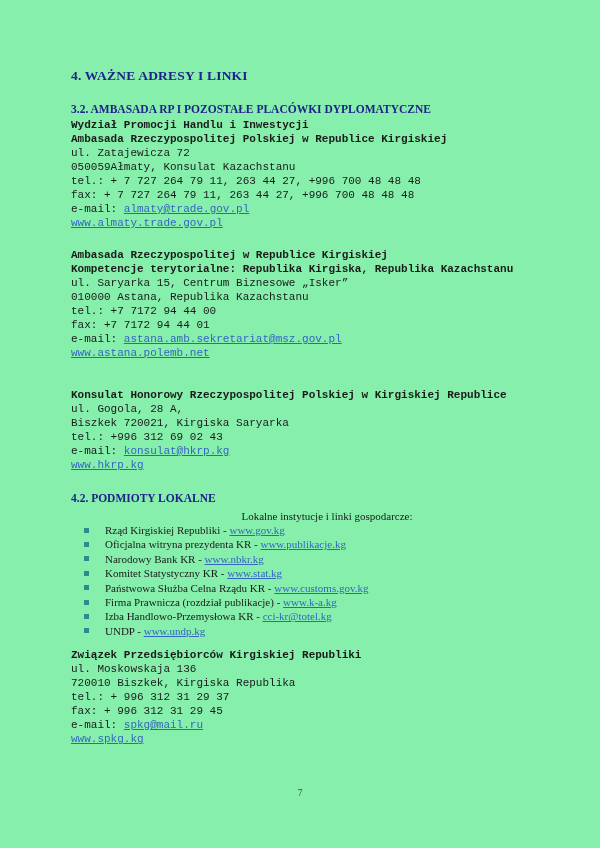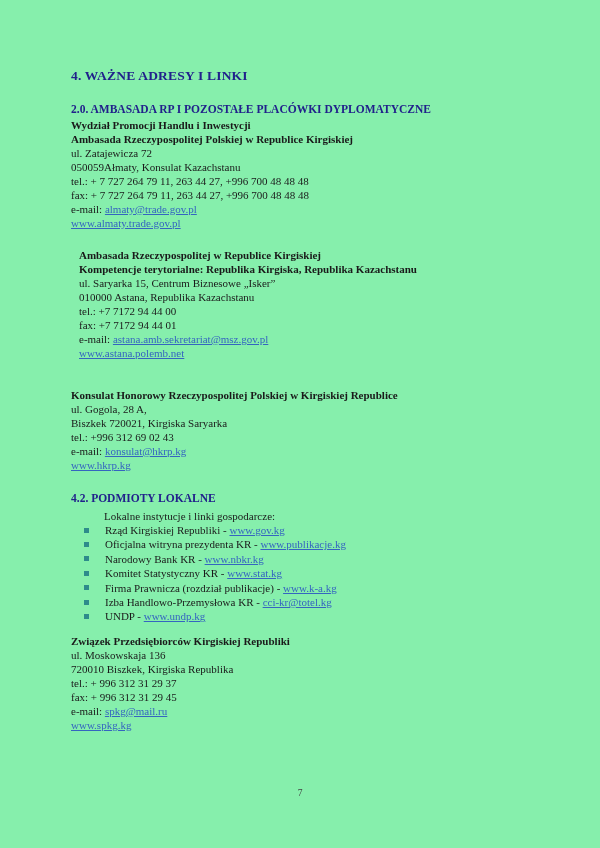--- a/index.html
+++ b/index.html
@@ -13,28 +13,28 @@
   .content { position:absolute; left:71px; top:68px; right:50px; }
   h1.doc-title {
     font-size:13.5px; font-weight:bold; color:#21218B;
     margin:0 0 19px 0; letter-spacing:.2px;
   }
   h2.sec-heading {
     font-size:11.5px; font-weight:bold; color:#21218B;
     margin:0 0 3px 0;
   }
   h2.sec-heading.s42 { margin-bottom:5px; }
-  .line { font-size:11px; line-height:14px; white-space:nowrap; }
+  .line { font-size:11px; line-height:14px; white-space:nowrap;font-family:Liberation Mono, monospace; }
   .line.bold { font-weight:bold; }
   .link { color:#3565C0; text-decoration:underline; cursor:pointer; }
   .block { margin:0; }
   .block.gap-sm { margin-bottom:18px; }
-  .block.gap-lg { margin-bottom:28px;margin-left:8px; }
+  .block.gap-lg { margin-bottom:28px; }
   .block.gap-md { margin-bottom:20px; }
-  .intro { font-size:11px; line-height:14px; margin-left:33px; }
+  .intro { font-size:11px; line-height:14px; margin-left:33px;text-align:center; }
   ul.loc-list { list-style:none; margin:0 0 10px 0; }
   ul.loc-list li {
     position:relative; padding-left:34px;
     font-size:11px; line-height:14.4px; white-space:nowrap;
   }
   ul.loc-list .bullet {
     position:absolute; left:13px; top:4.5px;
     width:5px; height:5px; background:#2E8B8B; display:inline-block;
   }
   .footer-pagenum {
@@ -43,21 +43,21 @@
   }
 </style>
 </head>
 <body>
 
 <div class="page">
   <div class="content">
 
     <h1 class="doc-title">4. WAŻNE ADRESY I LINKI</h1>
 
-    <h2 class="sec-heading">2.0. AMBASADA RP I POZOSTAŁE PLACÓWKI DYPLOMATYCZNE</h2>
+    <h2 class="sec-heading">3.2. AMBASADA RP I POZOSTAŁE PLACÓWKI DYPLOMATYCZNE</h2>
 
     <div class="block gap-sm">
       <div class="line bold">Wydział Promocji Handlu i Inwestycji</div>
       <div class="line bold">Ambasada Rzeczypospolitej Polskiej w Republice Kirgiskiej</div>
       <div class="line">ul. Zatajewicza 72</div>
       <div class="line">050059Ałmaty, Konsulat Kazachstanu</div>
       <div class="line">tel.: + 7 727 264 79 11, 263 44 27, +996 700 48 48 48</div>
       <div class="line">fax: + 7 727 264 79 11, 263 44 27, +996 700 48 48 48</div>
       <div class="line"><span>e-mail: </span><a class="link">almaty@trade.gov.pl</a></div>
       <div class="line"><a class="link">www.almaty.trade.gov.pl</a></div>
@@ -84,20 +84,21 @@
     </div>
 
     <h2 class="sec-heading s42">4.2. PODMIOTY LOKALNE</h2>
     <div class="intro">Lokalne instytucje i linki gospodarcze:</div>
 
     <ul class="loc-list">
       <li><span class="bullet"></span><span>Rząd Kirgiskiej Republiki - </span><a class="link">www.gov.kg</a></li>
       <li><span class="bullet"></span><span>Oficjalna witryna prezydenta KR - </span><a class="link">www.publikacje.kg</a></li>
       <li><span class="bullet"></span><span>Narodowy Bank KR - </span><a class="link">www.nbkr.kg</a></li>
       <li><span class="bullet"></span><span>Komitet Statystyczny KR - </span><a class="link">www.stat.kg</a></li>
+      <li><span class="bullet"></span><span>Państwowa Służba Celna Rządu KR - </span><a class="link">www.customs.gov.kg</a></li>
       <li><span class="bullet"></span><span>Firma Prawnicza (rozdział publikacje) - </span><a class="link">www.k-a.kg</a></li>
       <li><span class="bullet"></span><span>Izba Handlowo-Przemysłowa KR - </span><a class="link">cci-kr@totel.kg</a></li>
       <li><span class="bullet"></span><span>UNDP - </span><a class="link">www.undp.kg</a></li>
     </ul>
 
     <div class="block">
       <div class="line bold">Związek Przedsiębiorców Kirgiskiej Republiki</div>
       <div class="line">ul. Moskowskaja 136</div>
       <div class="line">720010 Biszkek, Kirgiska Republika</div>
       <div class="line">tel.: + 996 312 31 29 37</div>

